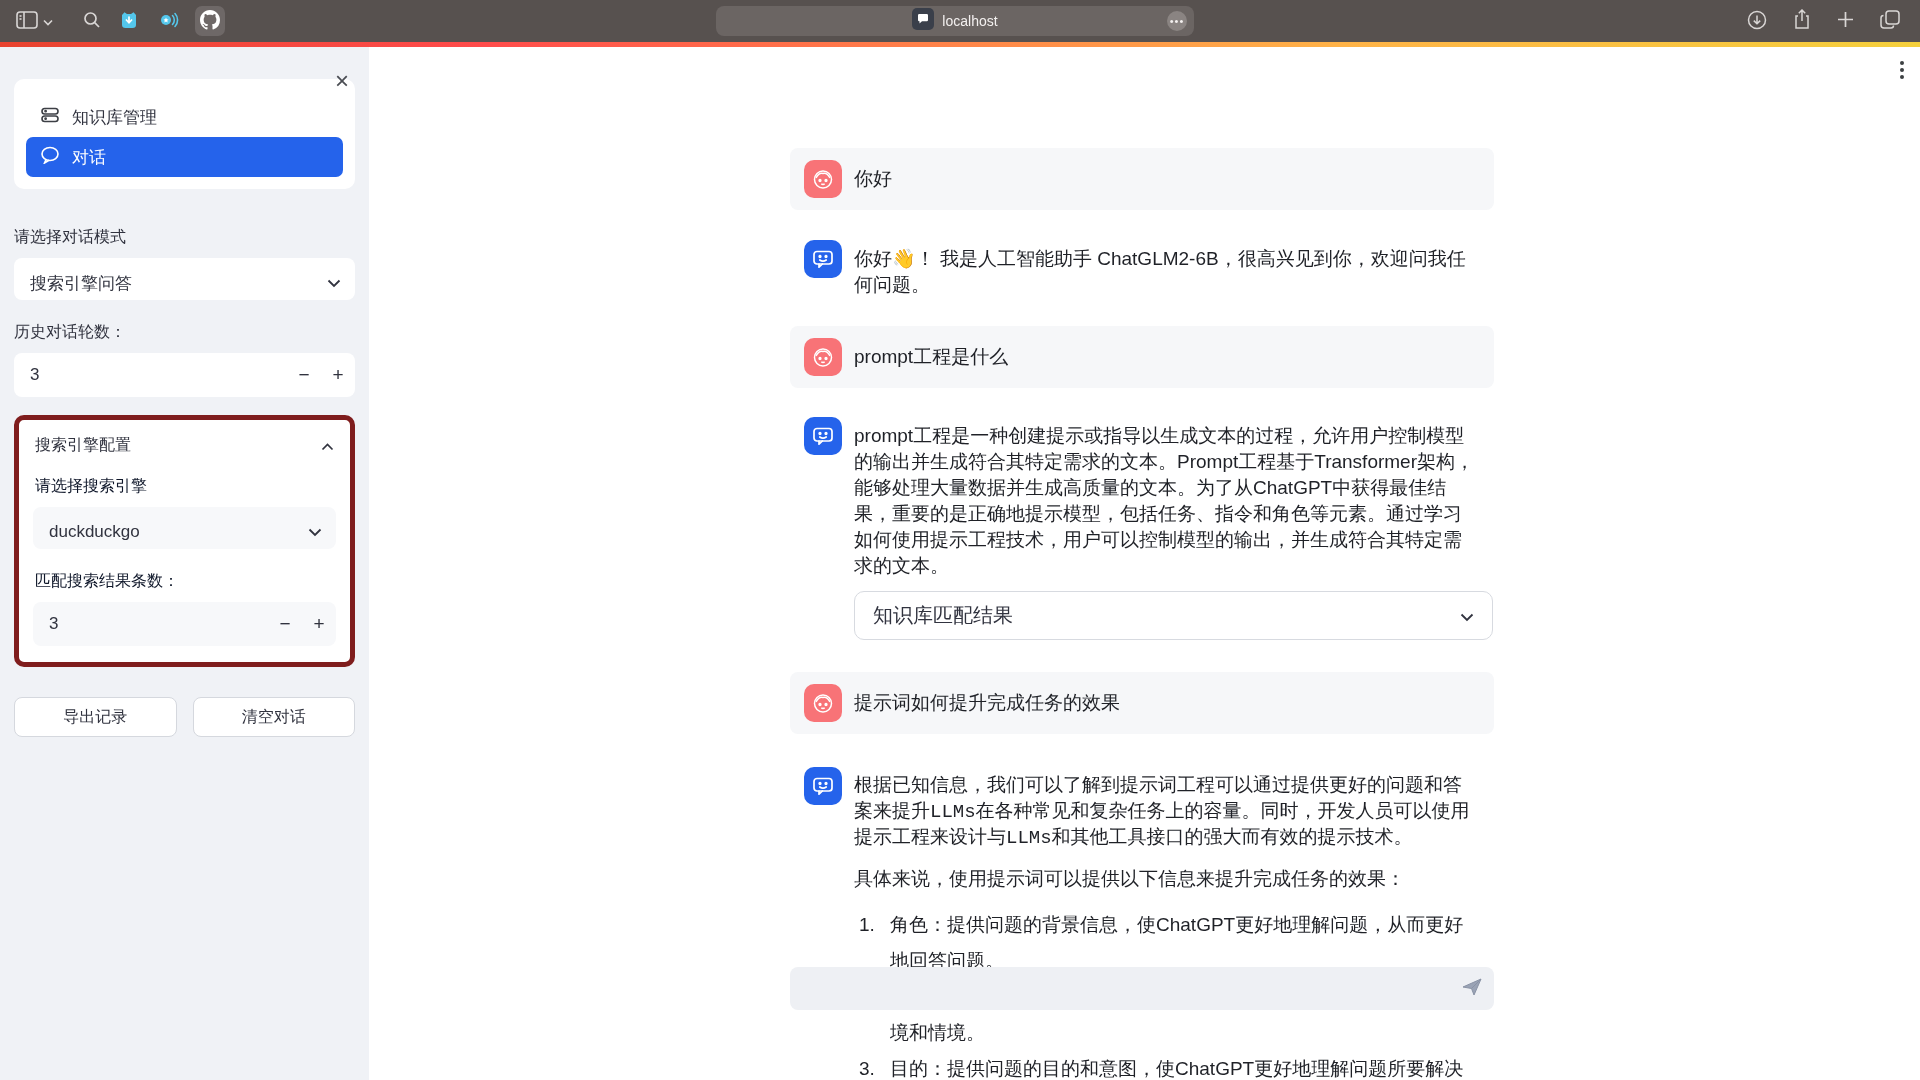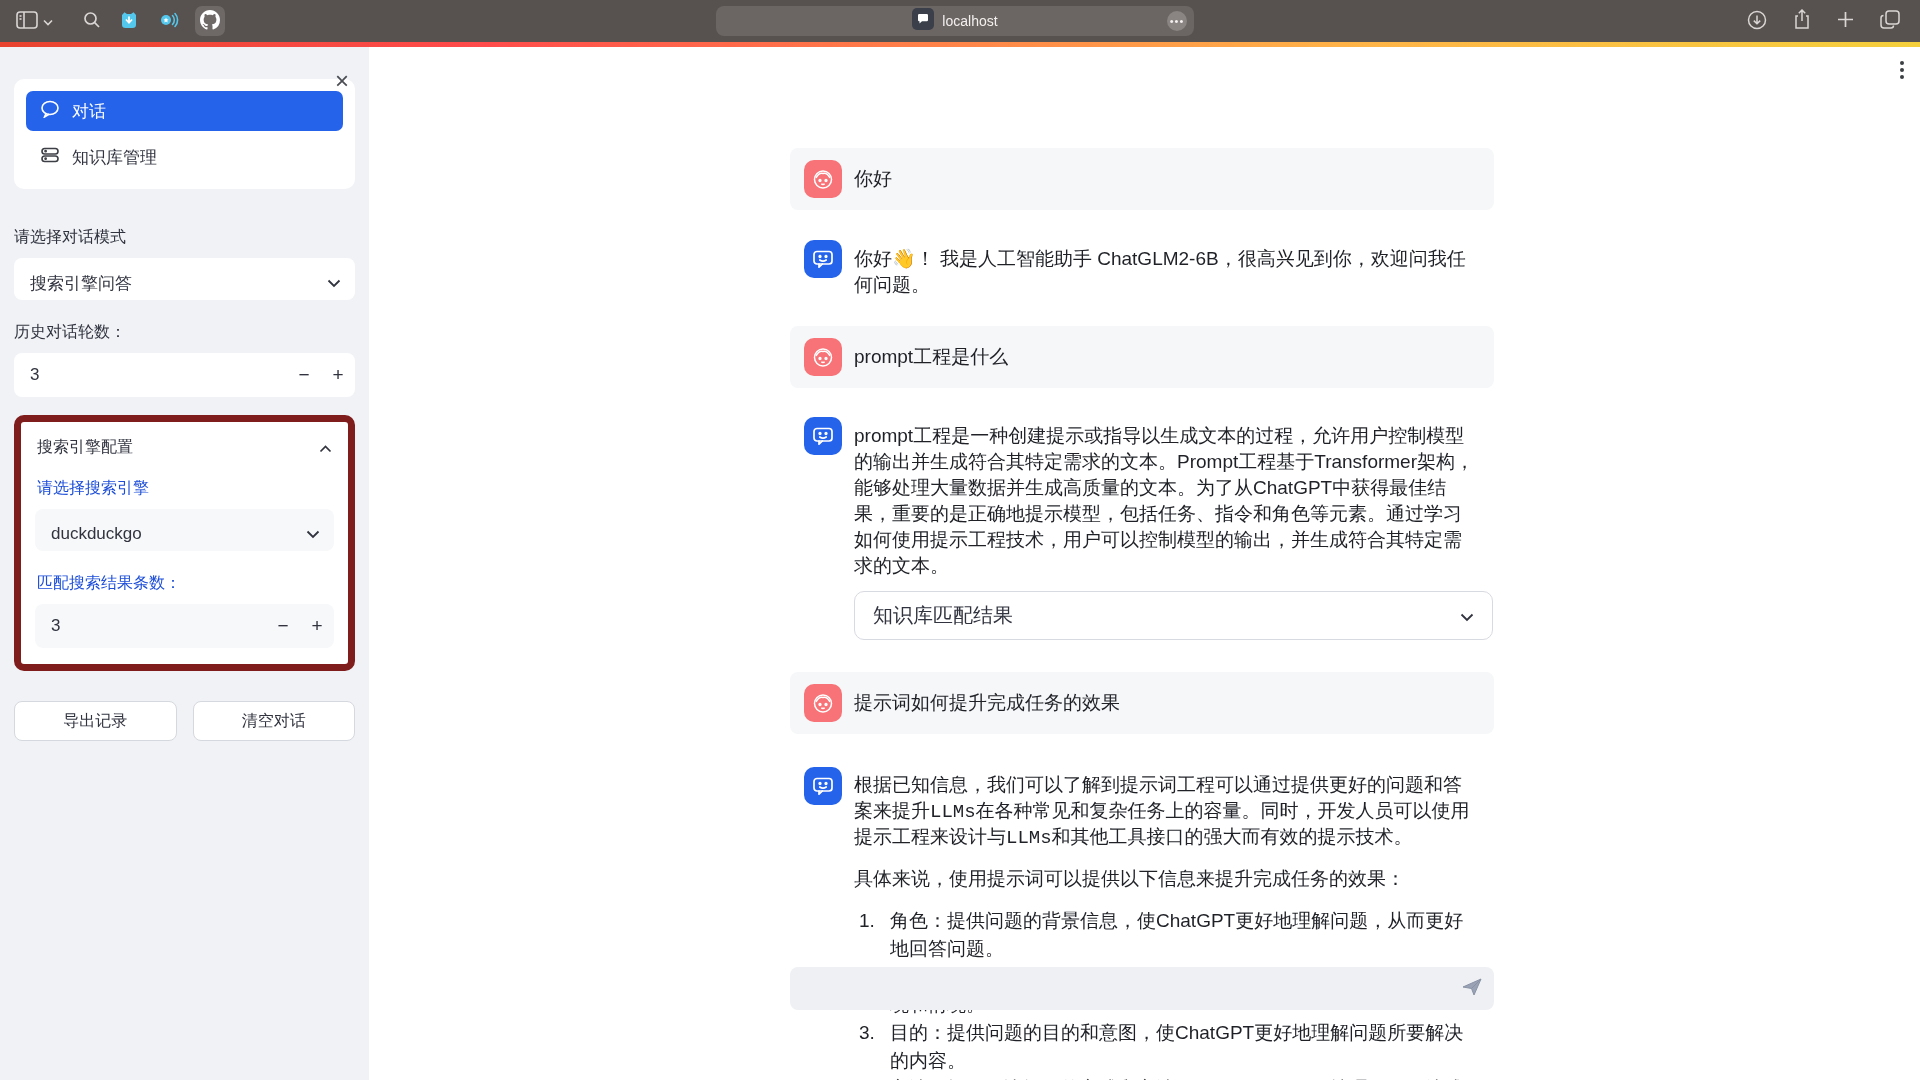--- a/index.html
+++ b/index.html
@@ -34,23 +34,23 @@
   .nav-item { display:flex; align-items:center; gap:12px; height:40px; border-radius:7px; padding:0 14px; font-size:17px; cursor:pointer; }
   .nav-item.active { background:#2563eb; color:#fff; }
   .nav-item.plain { color:#31333f; margin-top:6px; }
   .sb-label { font-size:16px; color:#31333f; margin-top:38px; }
   .sb-label.tight { margin-top:22px; }
   .selectbox { background:#fff; border-radius:8px; height:42px; margin-top:10px; display:flex; align-items:center;
                justify-content:space-between; padding:8px 14px 0 16px; font-size:17px; cursor:pointer; }
   .numinput { background:#fff; border-radius:8px; height:44px; margin-top:10px; display:flex; align-items:center; font-size:17px; }
   .numinput .val { flex:1; padding-left:16px; }
   .step-btn { width:34px; height:44px; background:none; border:none; font-size:19px; color:#31333f; cursor:pointer; }
-  .sb-expander { background:#fff; border:7px solid #7f1d1d; border-radius:10px; margin-top:18px; padding:15px 14px 16px 14px; }
+  .sb-expander { background:#fff; border:5px solid #7f1d1d; border-radius:10px; margin-top:18px; padding:15px 14px 16px 14px; }
   .sb-exp-head { display:flex; align-items:center; justify-content:space-between; font-size:16px; color:#31333f; cursor:pointer; padding:0 2px; }
-  .sb-exp-label { font-size:16px; color:#1d4ed8; margin-top:20px; padding-left:2px; }
+  .sb-exp-label { font-size:16px; color:#0f172a; margin-top:20px; padding-left:2px; }
   .btn-row { display:flex; gap:16px; margin-top:30px; }
   .sb-btn { flex:1; height:40px; background:#fff; border:1px solid #d5d8de; border-radius:8px; font-size:16px; color:#31333f; cursor:pointer;
             font-family:inherit; }
 
   
   .main { position:relative; flex:1; background:#fff; }
   .kebab { position:absolute; top:14px; right:16px; background:none; border:none; cursor:pointer; display:flex; flex-direction:column; gap:3px; }
   .kebab i { width:4px; height:4px; border-radius:50%; background:#3d4043; }
   .chat-col { position:absolute; left:421px; width:704px; top:0; bottom:0; }
   .msg-user { display:flex; align-items:center; gap:12px; background:#f6f7f9; border-radius:8px; padding:12px 14px; }
@@ -58,21 +58,21 @@
   .avatar { width:38px; height:38px; border-radius:10px; flex-shrink:0; display:flex; align-items:center; justify-content:center; }
   .avatar.red { background:#f87377; }
   .avatar.blue { background:#2563eb; }
   .msg-text { font-size:19px; line-height:26px; color:#1f2127; padding-top:6px; }
   .msg-user .msg-text { padding-top:0; }
   .kb-expander { border:1px solid #d7dae0; border-radius:10px; height:49px; margin:12px 0 0 64px; display:flex; align-items:center;
                  justify-content:space-between; padding:0 18px; font-size:20px; color:#31333f; cursor:pointer; width:639px; }
   .msg-body p { margin-top:16px;font-family:Liberation Mono, monospace; }
   .msg-body p:first-child { margin-top:0; }
   .msg-body ol { margin:14px 0 0 4px; padding-left:22px; }
-  .msg-body li { font-size:19px; line-height:28px; color:#1f2127; padding-left:10px; }
+  .msg-body li { font-size:19px; line-height:36px; color:#1f2127; padding-left:10px; }
   .gap30 { margin-top:30px; } .gap28 { margin-top:28px; } .gap29 { margin-top:29px; } .gap32 { margin-top:32px; } .gap33 { margin-top:33px; }
   .first { margin-top:101px; }
   .input-bar { position:absolute; bottom:70px; left:0; width:704px; height:43px; background:#eef0f4; border-radius:8px; z-index:5; }
   .input-bar textarea { width:630px; height:100%; background:transparent; border:none; outline:none; resize:none;
                         font-family:inherit; font-size:18px; color:#31333f; padding:10px 0 0 14px; }
   .input-bar textarea::placeholder { color:#9ba1ad; }
   .send-btn { position:absolute; right:12px; top:11px; background:none; border:none; cursor:pointer; }
 </style>
 </head>
 <body>
@@ -180,39 +180,39 @@
 
 <div class="app">
 
   <div class="sidebar">
     <button class="sb-close">
       <span>×</span>
     </button>
 
 
     <div class="nav-card">
-      <div class="nav-item active">
-        <span>
-          <svg width="20" height="18" viewBox="0 0 20 18" fill="none" stroke="#ffffff" stroke-width="1.6">
-            <ellipse cx="10" cy="8" rx="8" ry="6.5"></ellipse>
-              <path d="M6 13.5 L4.5 17 L9 14.3"></path>
-          </svg>
-        </span>
-        <span>对话</span>
-      </div>
       <div class="nav-item plain">
         <span>
           <svg width="20" height="18" viewBox="0 0 20 18" fill="none" stroke="#3c3f45" stroke-width="1.6">
             <rect x="2" y="2.5" width="16" height="5.5" rx="2.7"></rect>
               <rect x="2" y="10" width="16" height="5.5" rx="2.7"></rect>
             <circle cx="5.6" cy="5.2" r="0.6" fill="#3c3f45"></circle>
               <circle cx="5.6" cy="12.7" r="0.6" fill="#3c3f45"></circle>
           </svg>
         </span>
         <span>知识库管理</span>
+      </div>
+      <div class="nav-item active">
+        <span>
+          <svg width="20" height="18" viewBox="0 0 20 18" fill="none" stroke="#ffffff" stroke-width="1.6">
+            <ellipse cx="10" cy="8" rx="8" ry="6.5"></ellipse>
+              <path d="M6 13.5 L4.5 17 L9 14.3"></path>
+          </svg>
+        </span>
+        <span>对话</span>
       </div>
     </div>
 
     <div class="sb-label">请选择对话模式</div>
     <div class="selectbox">
       <span>搜索引擎问答</span>
       <span>
         <svg width="14" height="9" viewBox="0 0 14 9" fill="none" stroke="#31333f" stroke-width="1.8">
             <path d="M1.5 1.5l5.5 5.5 5.5-5.5"></path>
           </svg>

